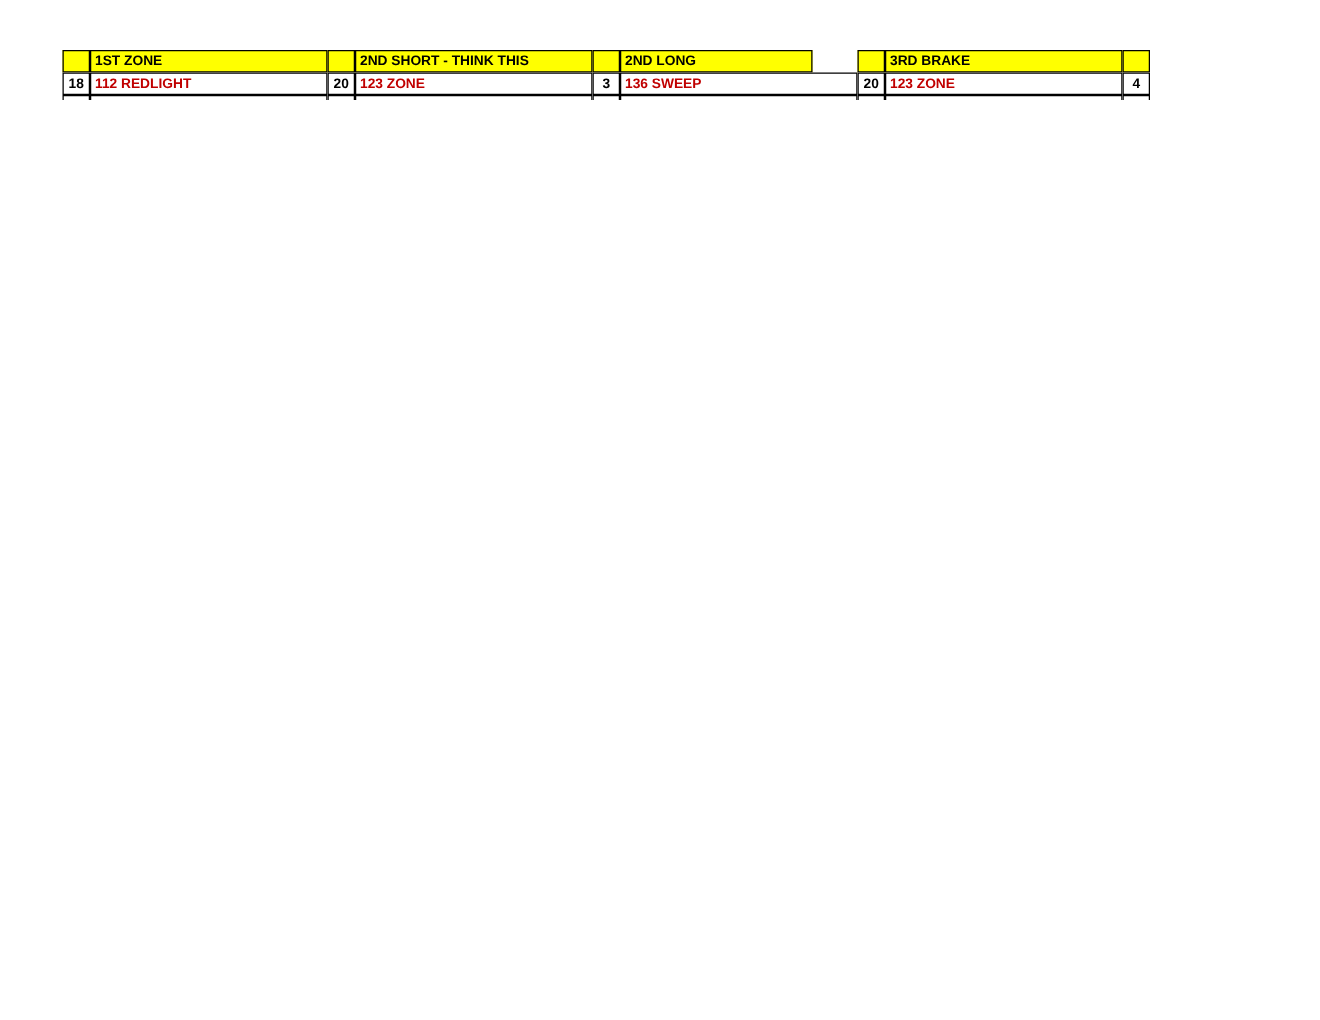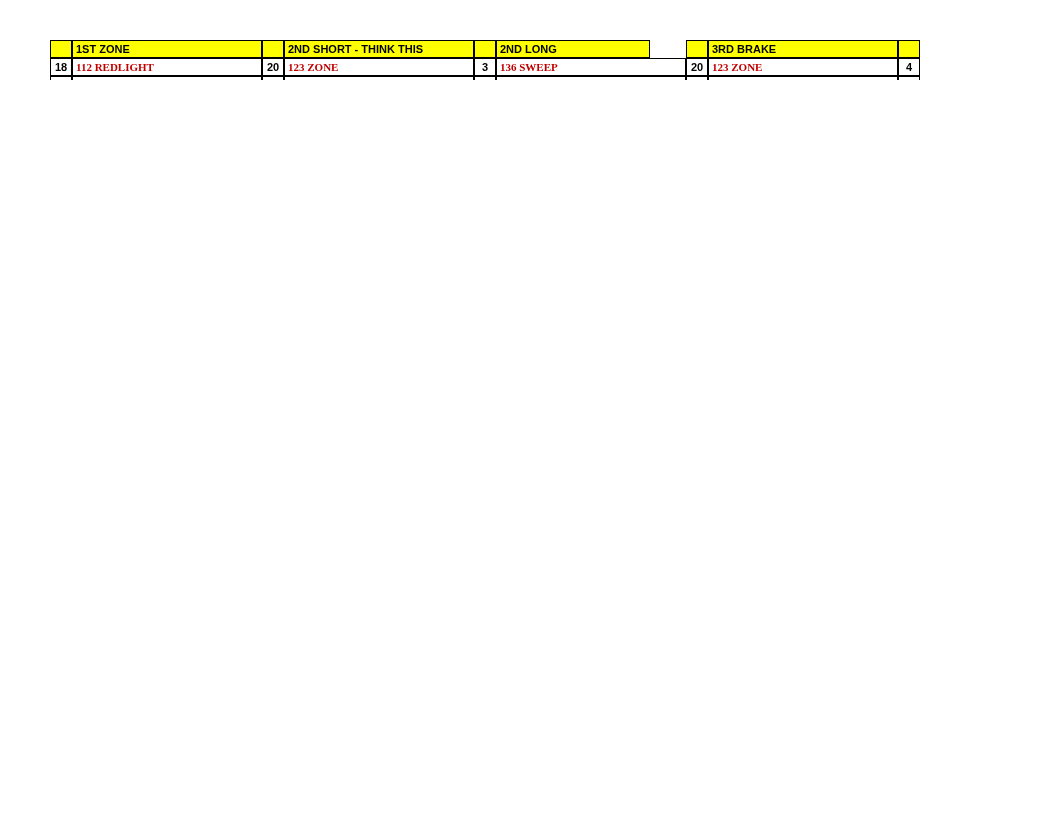--- a/index.html
+++ b/index.html
@@ -20,21 +20,21 @@
     box-sizing: border-box;
     font-weight: bold;
     background: #fff;
     display: flex;
     align-items: center;
     height: 18px;
     overflow: hidden;
     white-space: nowrap;
   }
   .hdr { background: #ffff00; color: #000; }
-  .red { color: #c00000; font-family: Liberation Serif, serif; }
+  .red { color: #c00000; }
   .blue { color: #0070c0; }
   .green { color: #00b050; }
   .black { color: #000; }
   .num { justify-content:center; }
   .numR { justify-content:flex-end; padding-right:4px;}
   .script-hdr { justify-content:center; font-size:13px; }
 </style>
 </head>
 <body>
 

